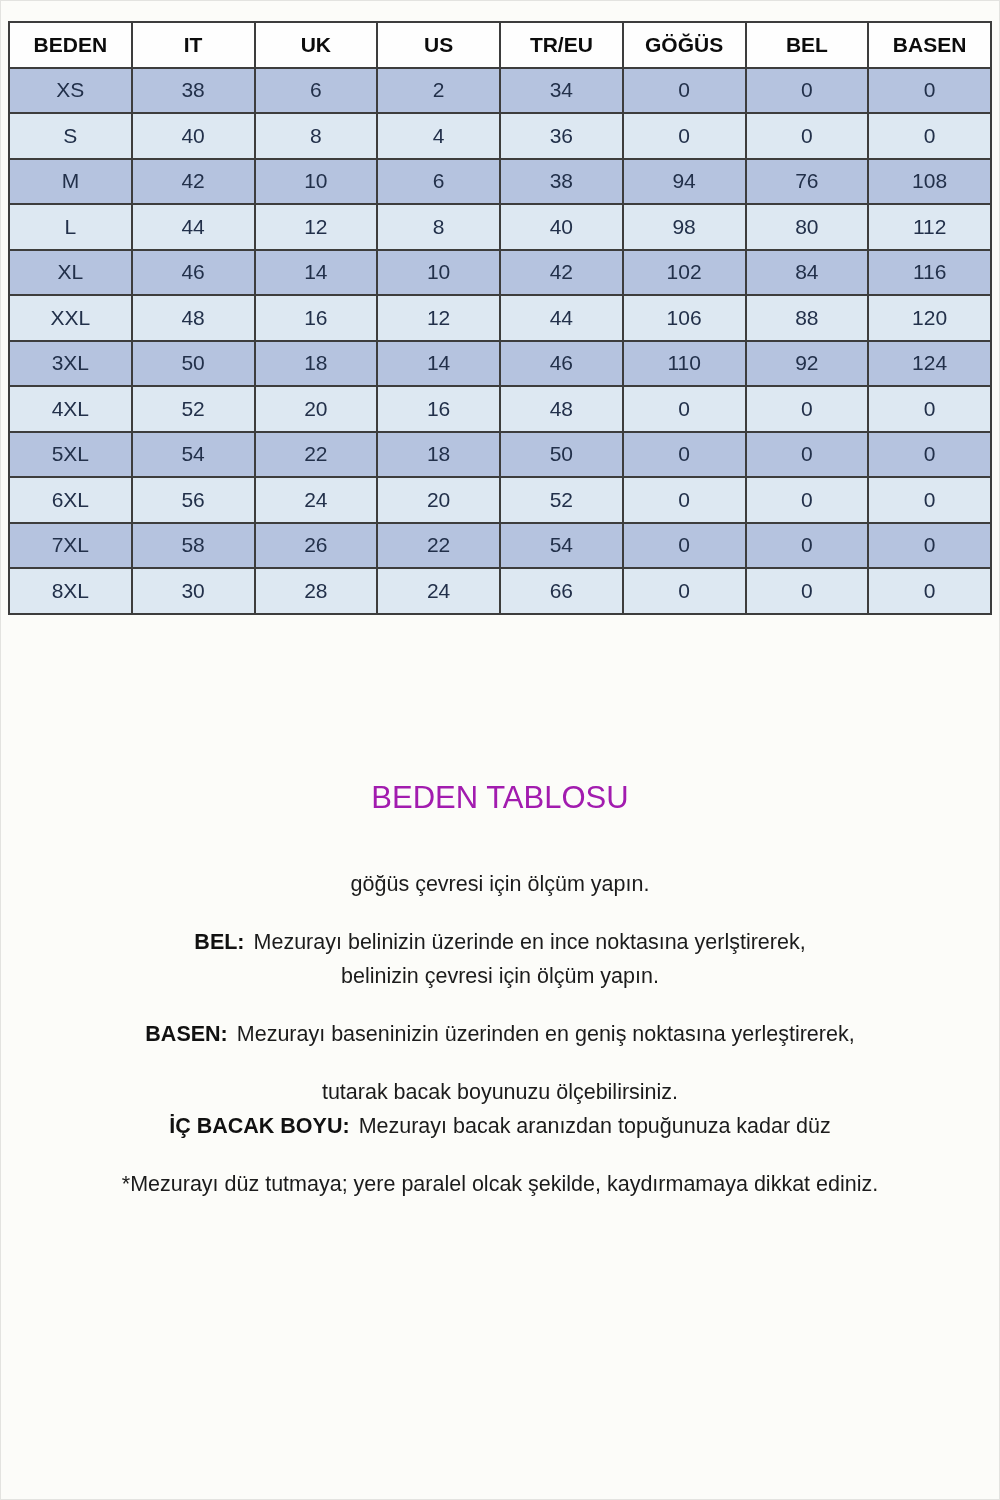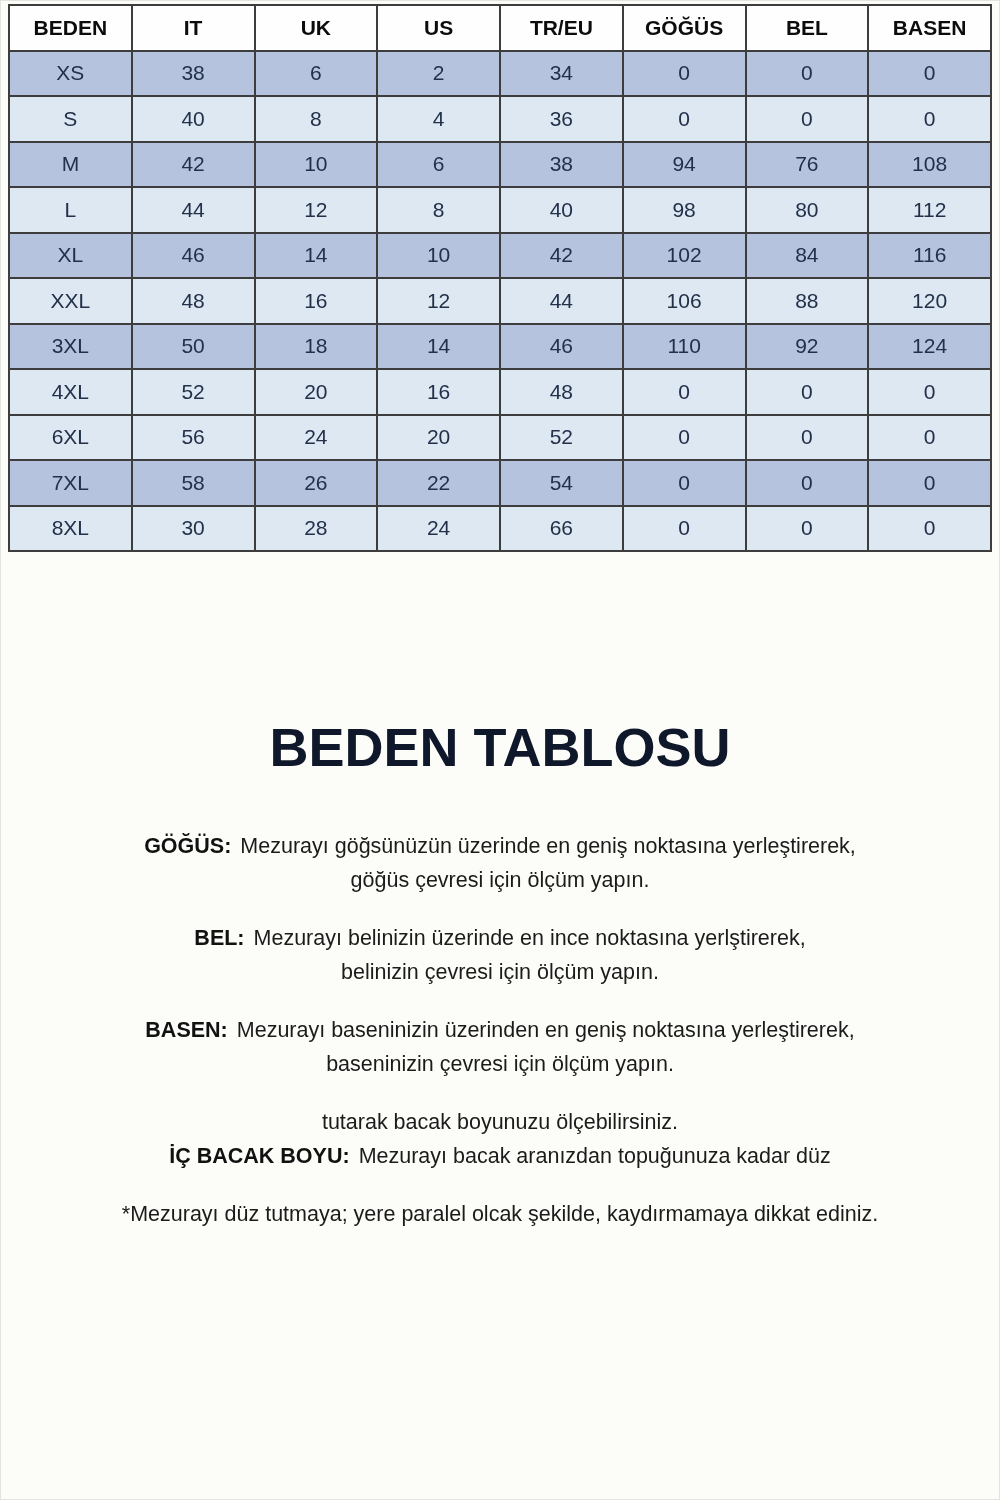--- a/index.html
+++ b/index.html
@@ -14,21 +14,21 @@
   * { margin: 0; padding: 0; box-sizing: border-box; }
   html, body { background: #ffffff; }
   body { font-family: "Liberation Sans", sans-serif; }
 
   .sheet {
     width: 1000px;
     height: 1500px;
     margin: 0 auto;
     background: var(--sheet-bg);
     border: 1px solid #e3e3e0;
-    padding-top: 3px;
+    padding-top: 20px;
     overflow: hidden;
   }
 
   table.size-table {
     width: 984px;
     margin: 0 auto;
     border-collapse: collapse;
     table-layout: fixed;
     border: 2px solid var(--table-border);
     background: var(--header-bg);
@@ -52,24 +52,24 @@
   tr.row-light td { background: var(--row-light); }
   tr.row-dark td  { background: var(--row-dark); }
 
   .info {
     width: 100%;
     text-align: center;
     color: var(--body-text);
   }
   .info .title {
     margin-top: 166px;
-    font-size: 54px;
-    font-weight: bold;
+    font-size: 31px;
+    font-weight: normal;
     letter-spacing: 0px;
-    color: #0f172a;
+    color: #a21caf;
     line-height: 1.1;
   }
   .info .section { margin-top: 12px; margin-bottom: 24px; }
   .info .section:first-of-type { margin-top: 52px; }
   .info .line {
     font-size: 21.5px;
     line-height: 34px;
     color: #1b1b1b;
   }
   .info .label {
@@ -175,20 +175,30 @@
         <tr class="row-light">
           <td>4XL</td>
           <td>52</td>
           <td>20</td>
           <td>16</td>
           <td>48</td>
           <td>0</td>
           <td>0</td>
           <td>0</td>
         </tr>
+        <tr class="row-dark">
+          <td>5XL</td>
+          <td>54</td>
+          <td>22</td>
+          <td>18</td>
+          <td>50</td>
+          <td>0</td>
+          <td>0</td>
+          <td>0</td>
+        </tr>
         <tr class="row-light">
           <td>6XL</td>
           <td>56</td>
           <td>24</td>
           <td>20</td>
           <td>52</td>
           <td>0</td>
           <td>0</td>
           <td>0</td>
         </tr>
@@ -213,32 +223,30 @@
           <td>0</td>
         </tr>
       </tbody>
   </table>
 
   <div class="info">
 
     <h1 class="title">BEDEN TABLOSU</h1>
 
     <div class="section">
-      <p class="line"><span class="label">GÖĞÜS:</span><span>Mezurayı göğsünüzün üzerinde en geniş noktasına yerleştirerek,</span></p>
       <p class="line">göğüs çevresi için ölçüm yapın.</p>
     </div>
 
     <div class="section">
       <p class="line"><span class="label">BEL:</span><span>Mezurayı belinizin üzerinde en ince noktasına yerlştirerek,</span></p>
       <p class="line">belinizin çevresi için ölçüm yapın.</p>
     </div>
 
     <div class="section">
       <p class="line"><span class="label">BASEN:</span><span>Mezurayı baseninizin üzerinden en geniş noktasına yerleştirerek,</span></p>
-      <p class="line">baseninizin çevresi için ölçüm yapın.</p>
     </div>
 
     <div class="section">
       <p class="line">tutarak bacak boyunuzu ölçebilirsiniz.</p>
       <p class="line"><span class="label">İÇ BACAK BOYU:</span><span>Mezurayı bacak aranızdan topuğunuza kadar düz</span></p>
     </div>
 
     <p class="line footnote">*Mezurayı düz tutmaya;  yere paralel olcak şekilde, kaydırmamaya dikkat ediniz.</p>
 
   </div>

